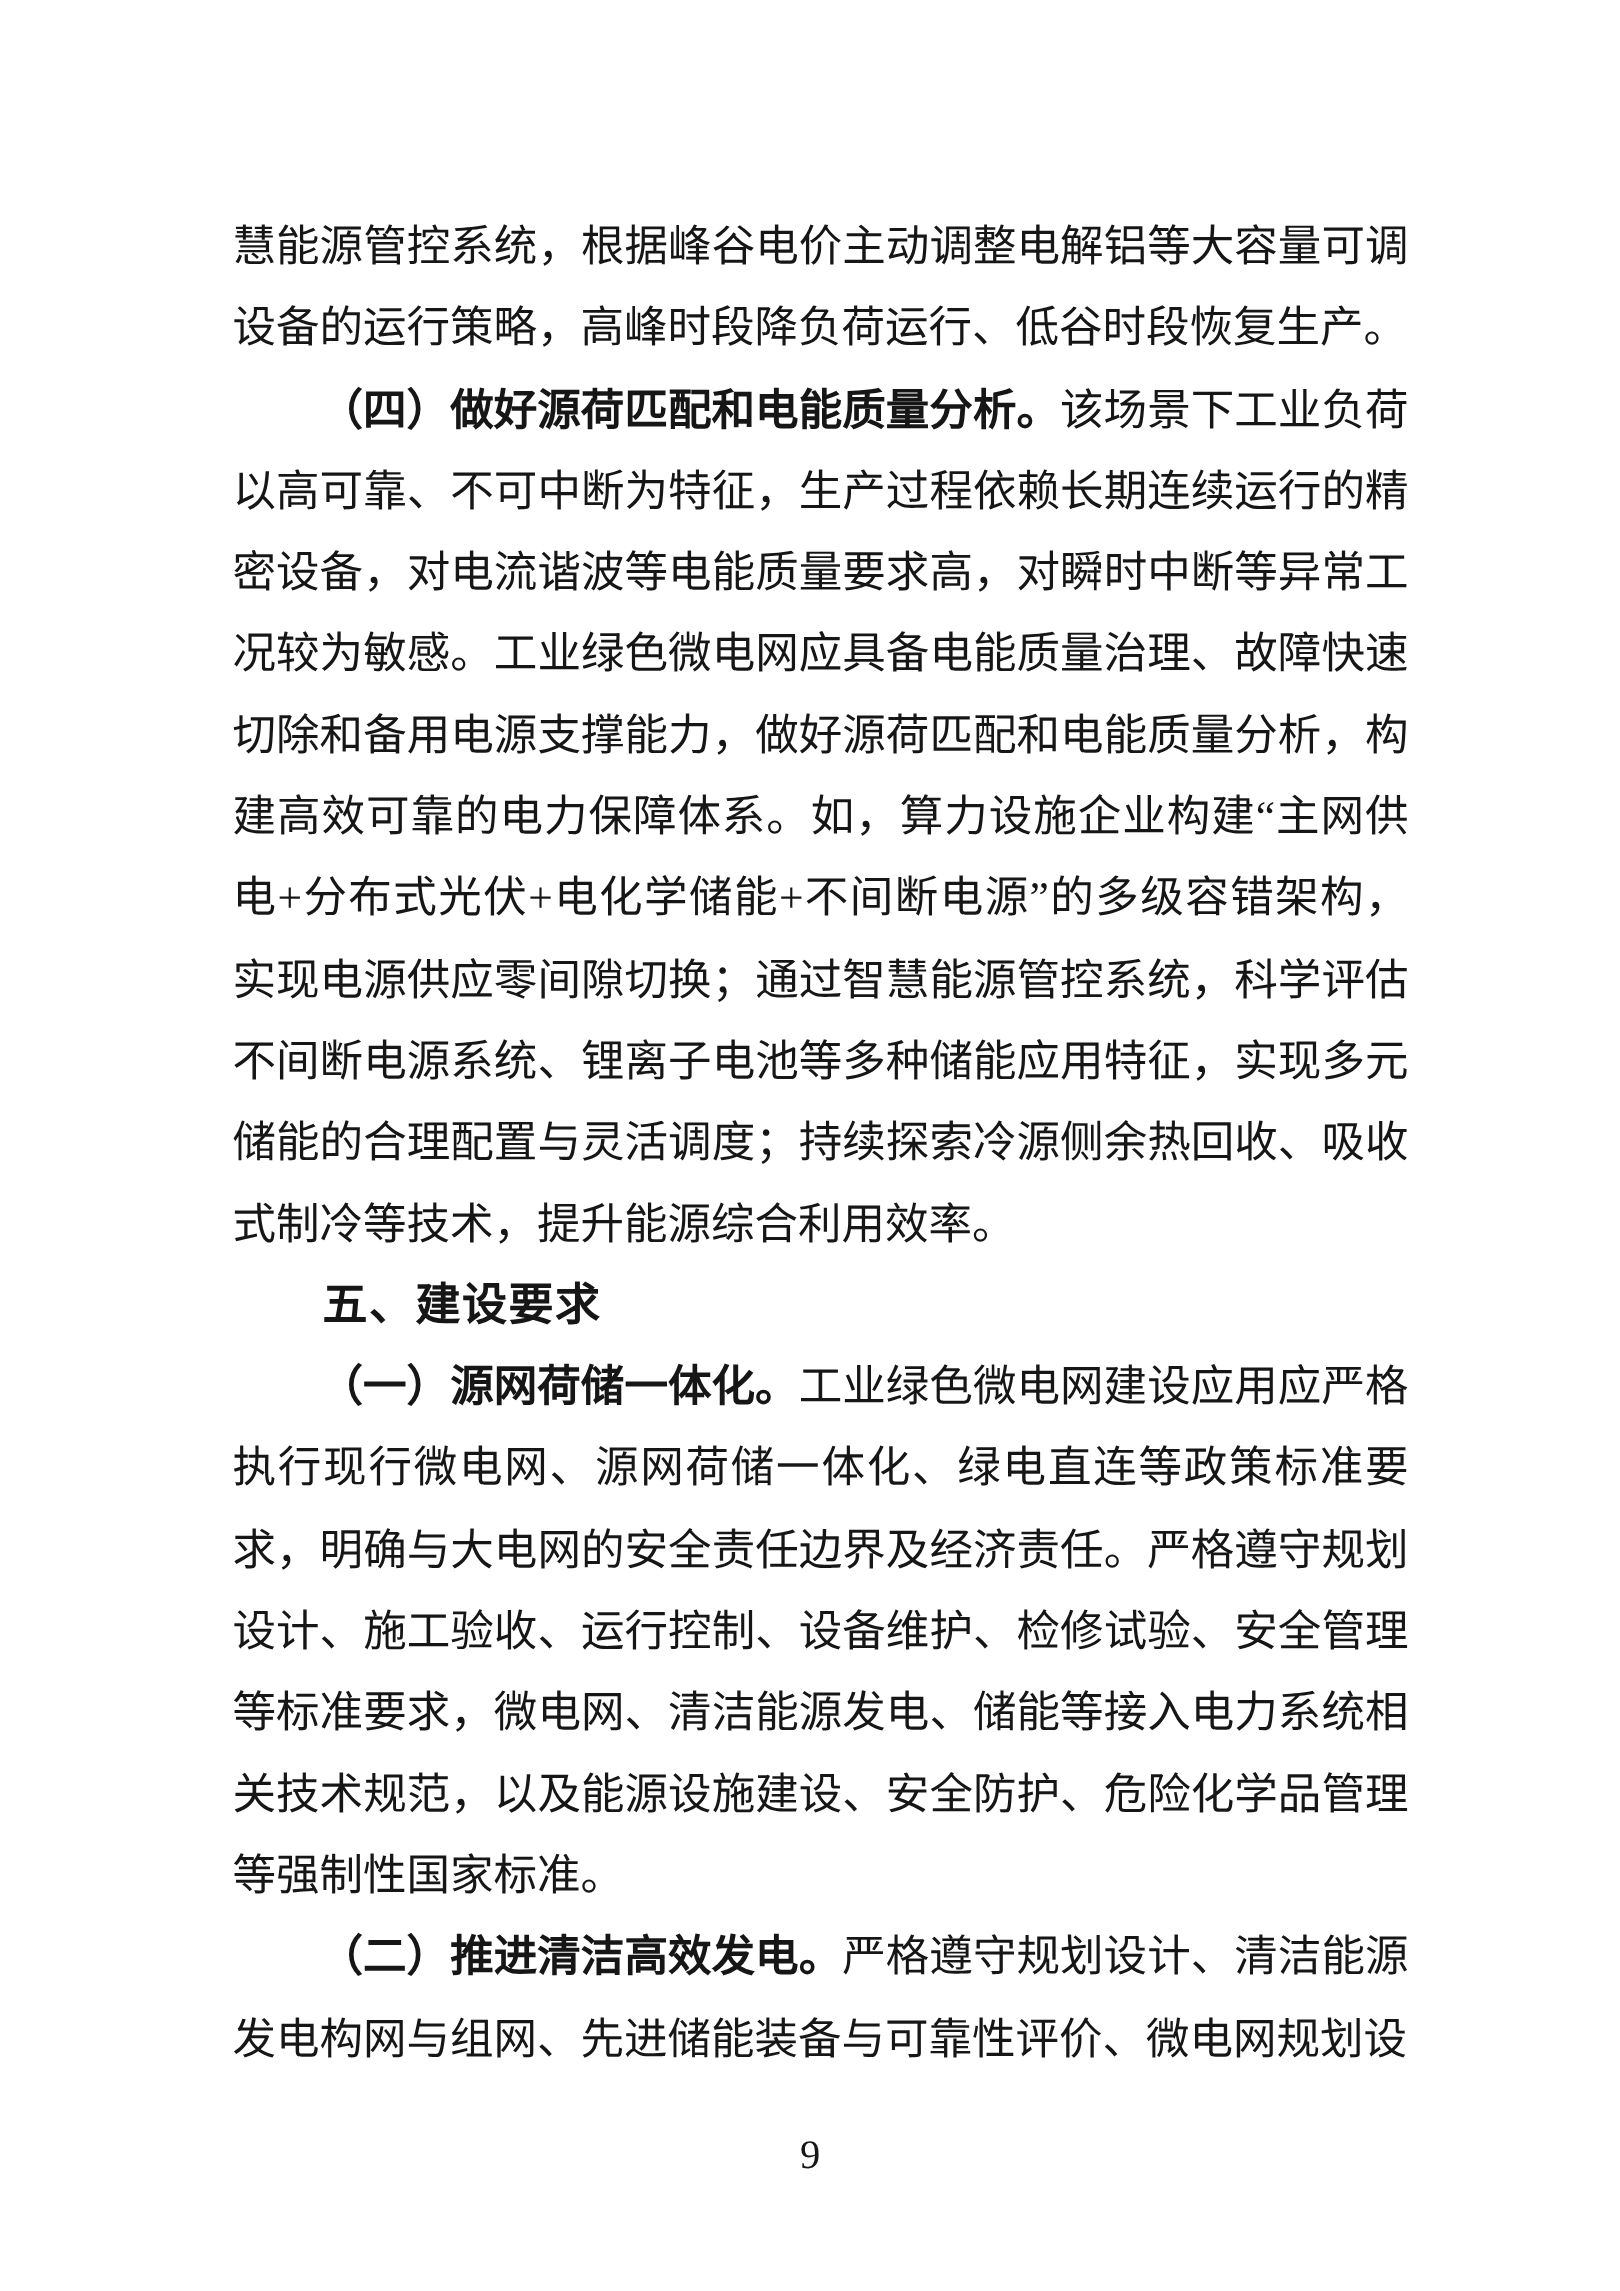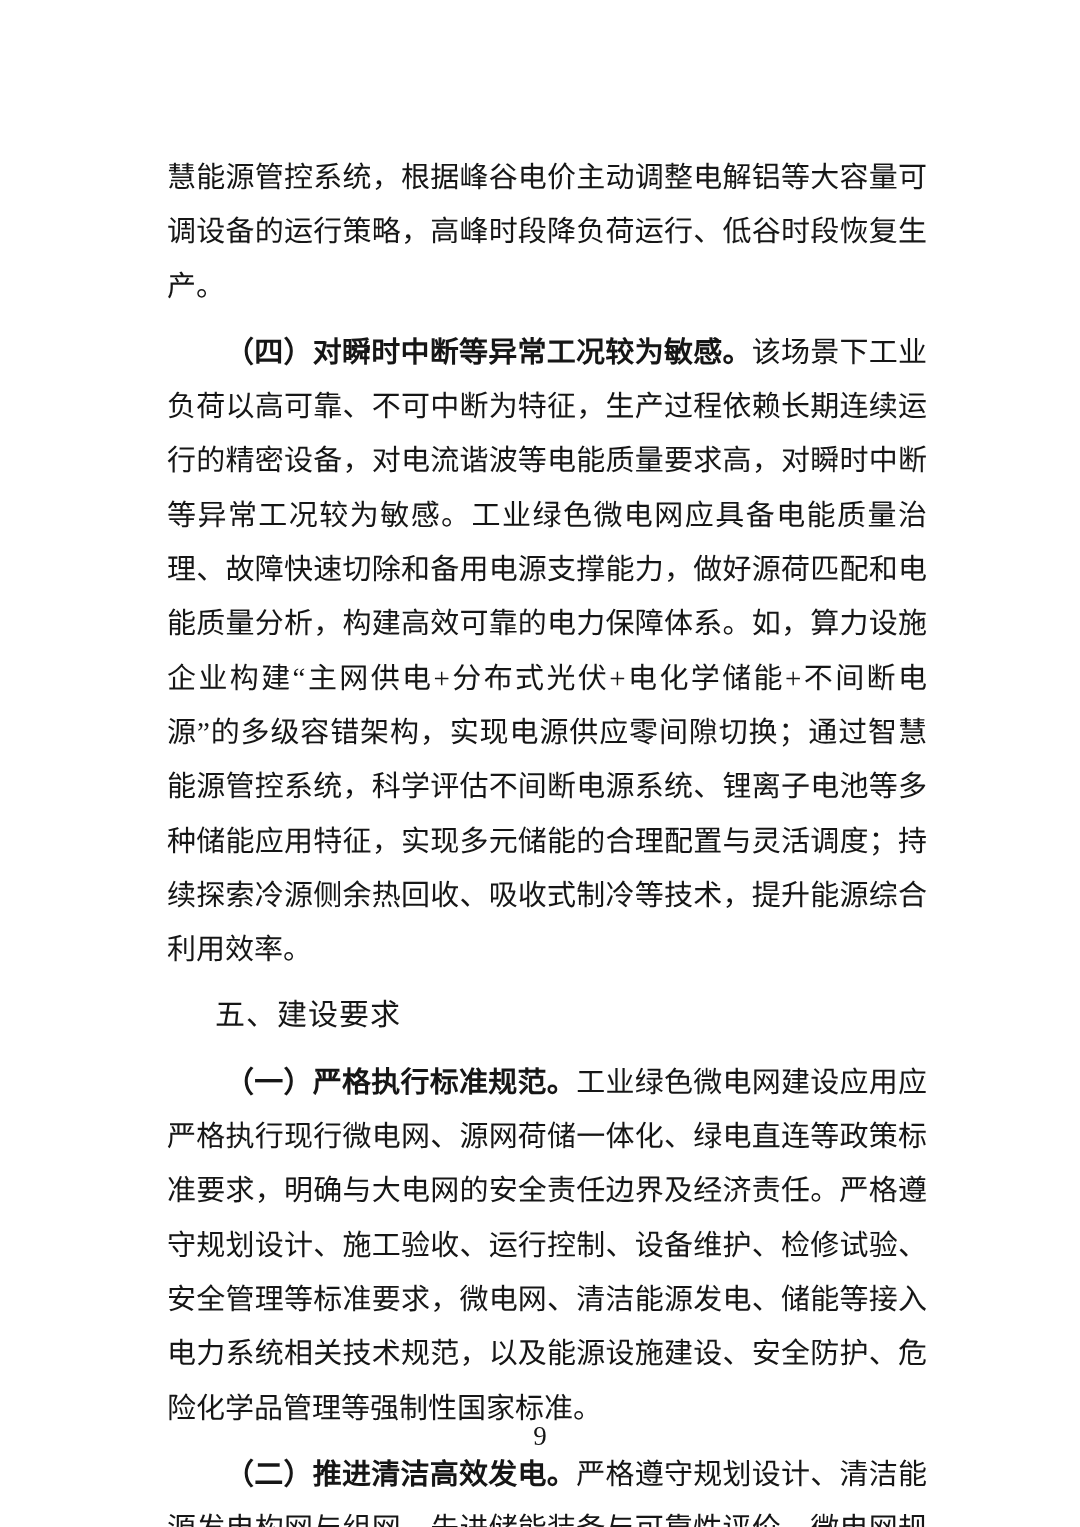--- a/index.html
+++ b/index.html
@@ -27,36 +27,36 @@
     width: 784px;
     font-size: 29px;
     line-height: 54.3px;
     text-align: justify;
     text-justify: inter-ideograph;
     line-break: strict;
     word-break: normal;
     overflow-wrap: normal;
   }
   .para {
-    margin: 12px;
+    margin: 0;
     padding: 0;
     text-indent: 2em;
   }
   .para.continuation {
     text-indent: 0;
   }
   .para .lead {
     font-weight: 700;
   }
   .section-heading {
     margin: 0;
     padding: 0;
     text-indent: 2em;
     font-size: 30px;
-    font-weight: 400;
+    font-weight: 700;
     line-height: 54.3px;
     font-family: "Liberation Sans", "DejaVu Sans", sans-serif;
     letter-spacing: 1px;
   }
   .page-footer {
     position: absolute;
     left: 0;
     right: 0;
     top: 1421px;
     text-align: center;
@@ -69,25 +69,25 @@
 </style>
 </head>
 <body>
 
 <div class="page">
 
   <main class="text-block">
 
     <p class="para continuation"><span>慧能源管控系统，根据峰谷电价主动调整电解铝等大容量可调设备的运行策略，高峰时段降负荷运行、低谷时段恢复生产。</span></p>
 
-    <p class="para"><strong class="lead">（四）对瞬时中断等异常工况较为敏感。</strong><span>该场景下工业负荷以高可靠、不可中断为特征，生产过程依赖长期连续运行的精密设备，对电流谐波等电能质量要求高，对瞬时中断等异常工况较为敏感。工业绿色微电网应具备电能质量治理、故障快速切除和备用电源支撑能力，做好源荷匹配和电能质量分析，构建高效可靠的电力保障体系。如，算力设施企业构建“主网供电+分布式光伏+电化学储能+不间断电源”的多级容错架构，实现电源供应零间隙切换；通过智慧能源管控系统，科学评估不间断电源系统、锂离子电池等多种储能应用特征，实现多元储能的合理配置与灵活调度；持续探索冷源侧余热回收、吸收式制冷等技术，提升能源综合利用效率。</span></p>
+    <p class="para"><strong class="lead">（四）做好源荷匹配和电能质量分析。</strong><span>该场景下工业负荷以高可靠、不可中断为特征，生产过程依赖长期连续运行的精密设备，对电流谐波等电能质量要求高，对瞬时中断等异常工况较为敏感。工业绿色微电网应具备电能质量治理、故障快速切除和备用电源支撑能力，做好源荷匹配和电能质量分析，构建高效可靠的电力保障体系。如，算力设施企业构建“主网供电+分布式光伏+电化学储能+不间断电源”的多级容错架构，实现电源供应零间隙切换；通过智慧能源管控系统，科学评估不间断电源系统、锂离子电池等多种储能应用特征，实现多元储能的合理配置与灵活调度；持续探索冷源侧余热回收、吸收式制冷等技术，提升能源综合利用效率。</span></p>
 
     <h2 class="section-heading">五、建设要求</h2>
 
-    <p class="para"><strong class="lead">（一）严格执行标准规范。</strong><span>工业绿色微电网建设应用应严格执行现行微电网、源网荷储一体化、绿电直连等政策标准要求，明确与大电网的安全责任边界及经济责任。严格遵守规划设计、施工验收、运行控制、设备维护、检修试验、安全管理等标准要求，微电网、清洁能源发电、储能等接入电力系统相关技术规范，以及能源设施建设、安全防护、危险化学品管理等强制性国家标准。</span></p>
+    <p class="para"><strong class="lead">（一）源网荷储一体化。</strong><span>工业绿色微电网建设应用应严格执行现行微电网、源网荷储一体化、绿电直连等政策标准要求，明确与大电网的安全责任边界及经济责任。严格遵守规划设计、施工验收、运行控制、设备维护、检修试验、安全管理等标准要求，微电网、清洁能源发电、储能等接入电力系统相关技术规范，以及能源设施建设、安全防护、危险化学品管理等强制性国家标准。</span></p>
 
     <p class="para"><strong class="lead">（二）推进清洁高效发电。</strong><span>严格遵守规划设计、清洁能源发电构网与组网、先进储能装备与可靠性评价、微电网规划设</span></p>
 
   </main>
 
   <footer class="page-footer">
     <span class="page-number">9</span>
   </footer>
 
 </div>

